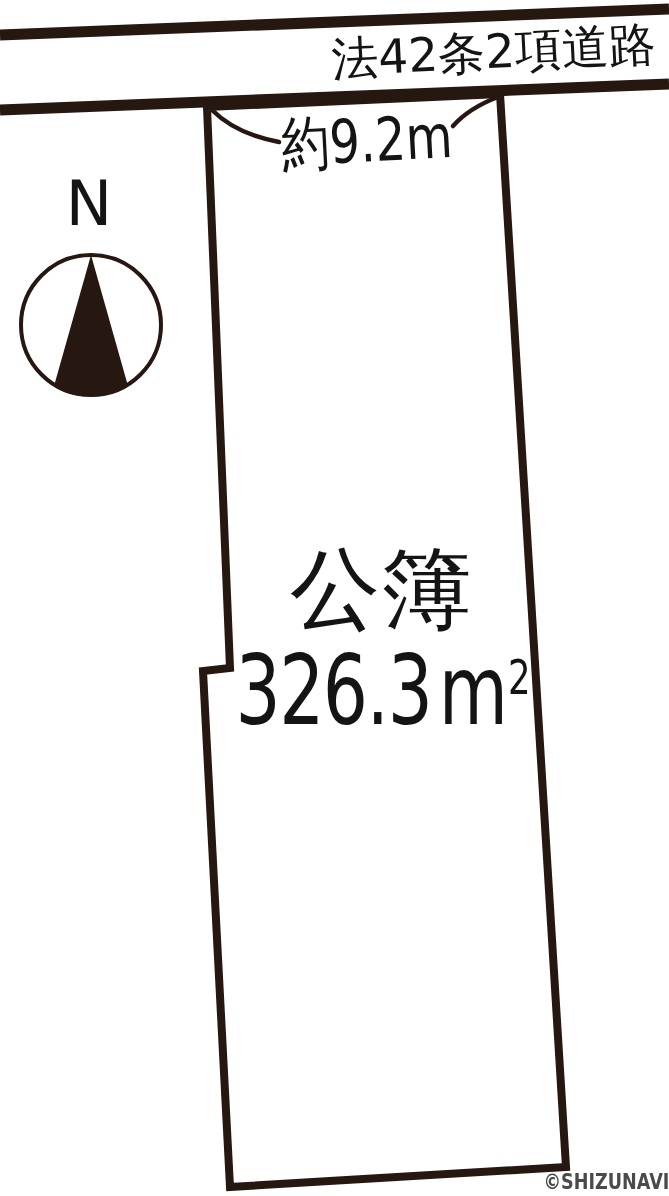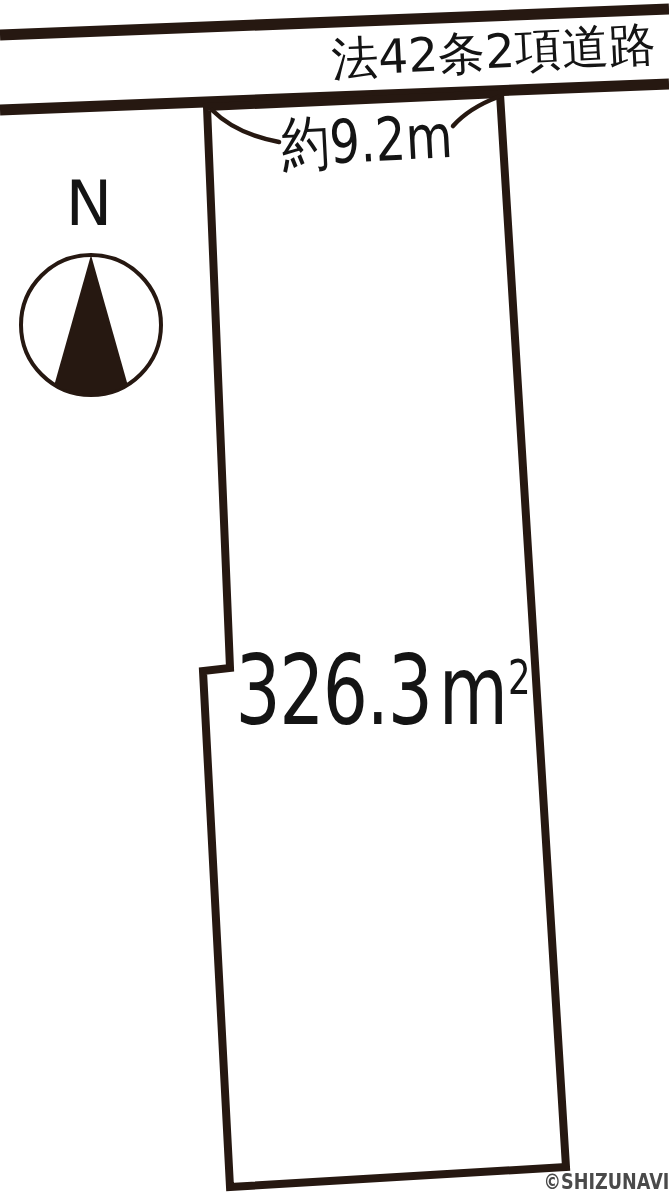--- a/index.html
+++ b/index.html
@@ -102,20 +102,21 @@
     <path class="stroke" d="M498,97 Q469,108 453,126" stroke-width="4.5" stroke-linecap="round" stroke="#261811"></path>
 
     <circle class="stroke" cx="91" cy="325" r="70" stroke-width="4" fill="#FFFFFF"></circle>
     <path d="M91,255 L128,386 Q91,401 54,386 Z" stroke="none" fill="#261811"></path>
   </svg>
 
   <div class="label road-label">法42条2項道路</div>
 
   <div class="label frontage-label">約9.2m</div>
 
+  <div class="label parcel-name-label">公簿</div>
 
   <div class="label parcel-area-label">
     <span class="value">326.3</span><span class="unit">m</span><span class="sup">2</span>
   </div>
 
   <div class="label north-label">N</div>
 
   <div class="label copyright-label">©SHIZUNAVI</div>
 
 </div>

